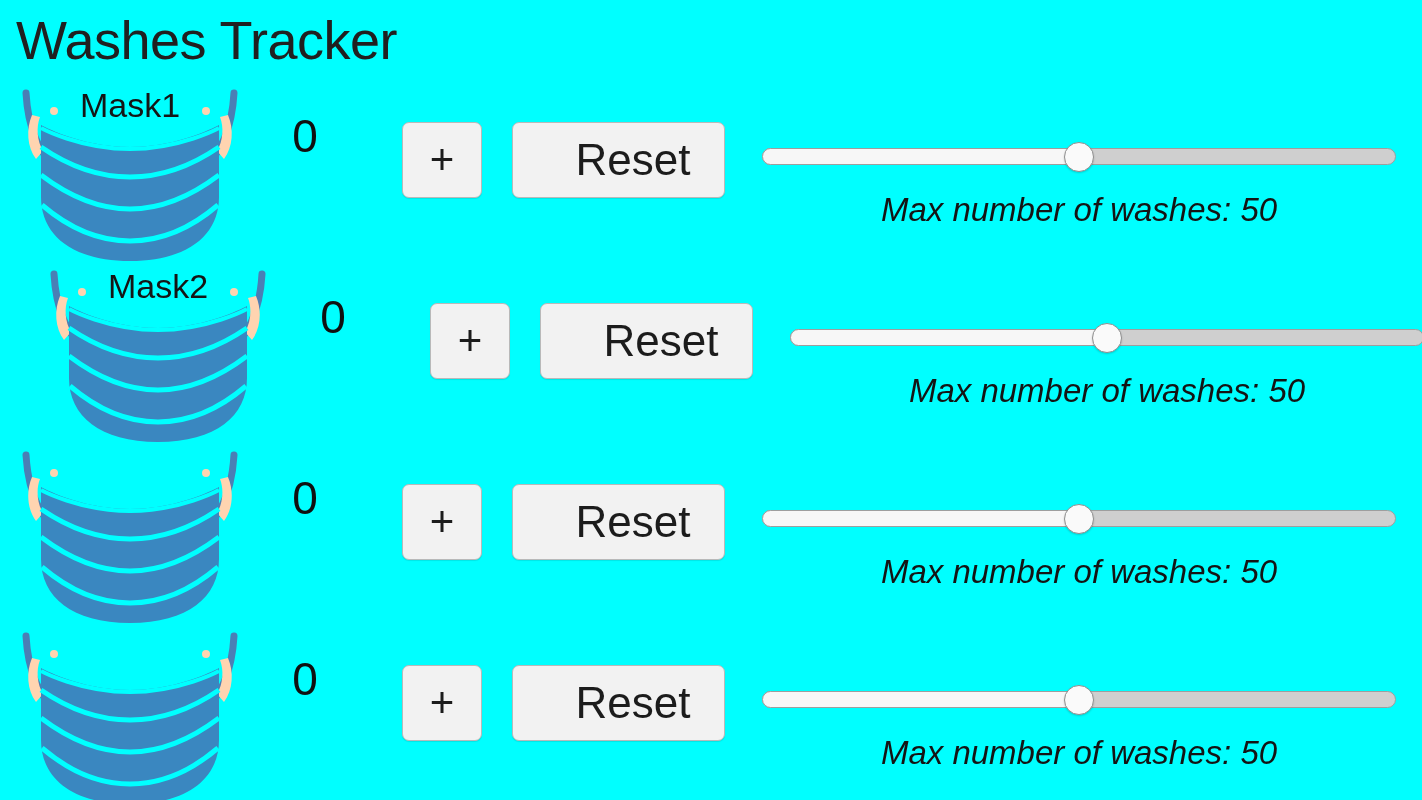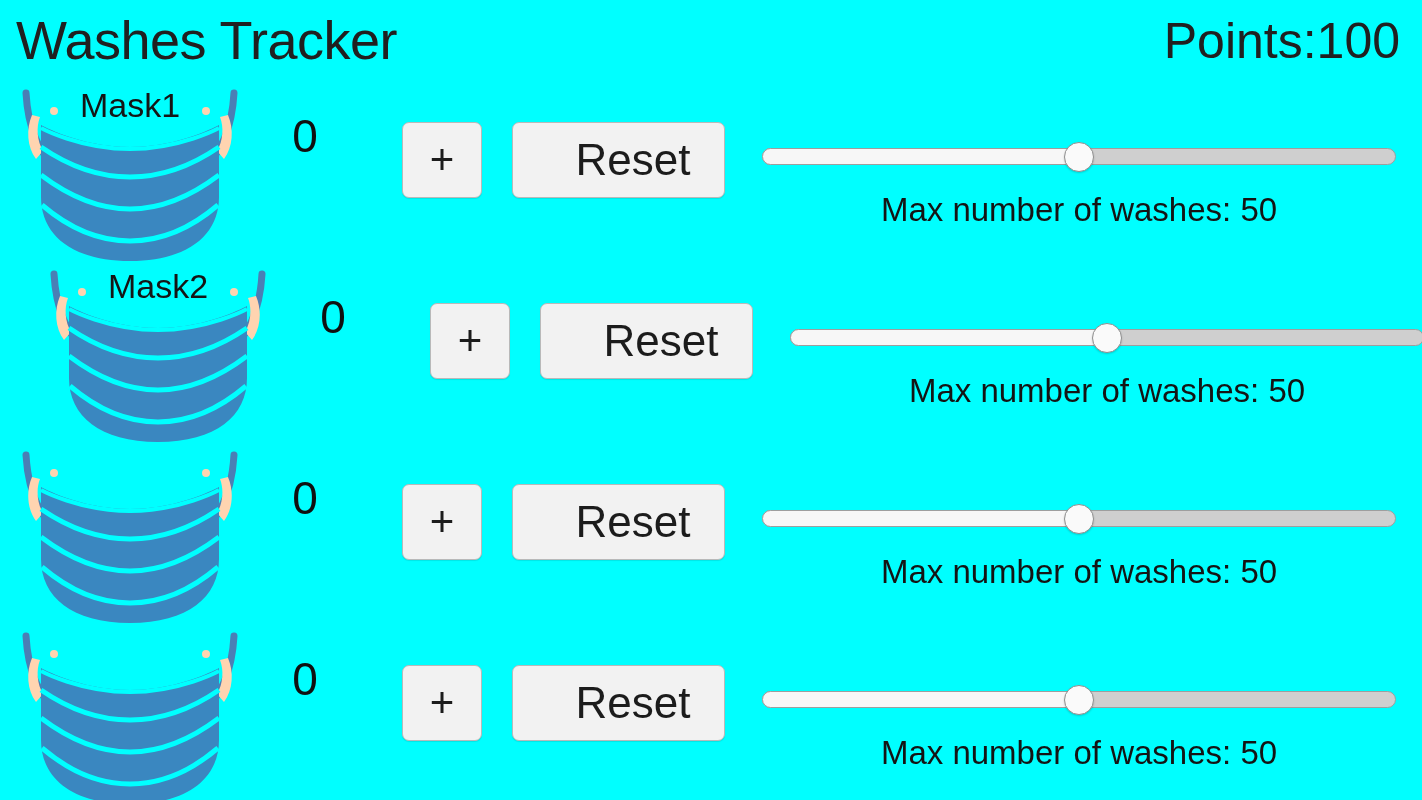--- a/index.html
+++ b/index.html
@@ -164,28 +164,28 @@
 
   .slider-caption {
     position: absolute;
     left: 762px;
     width: 634px;
     text-align: center;
     font-size: 33px;
     line-height: 38px;
     color: #141414;
     white-space: nowrap;
+    font-style: italic;
   }
 </style>
 </head>
 <body>
 
 <div id="app-header">
   <div id="page-title">Washes Tracker</div>
-  <div id="points-display">Points:100</div>
 </div>
 
 <div id="rows-container">
     <div class="mask-row" style="top: 85px;">
     <div class="mask-icon-wrap">
 
   <svg width="240" height="181" viewBox="0 0 240 181">
 
     <path d="M16 8 C 20 78, 60 108, 120 108 C 180 108, 220 78, 224 8" fill="none" stroke="#4a7fb5" stroke-width="7" stroke-linecap="round"></path>
 

